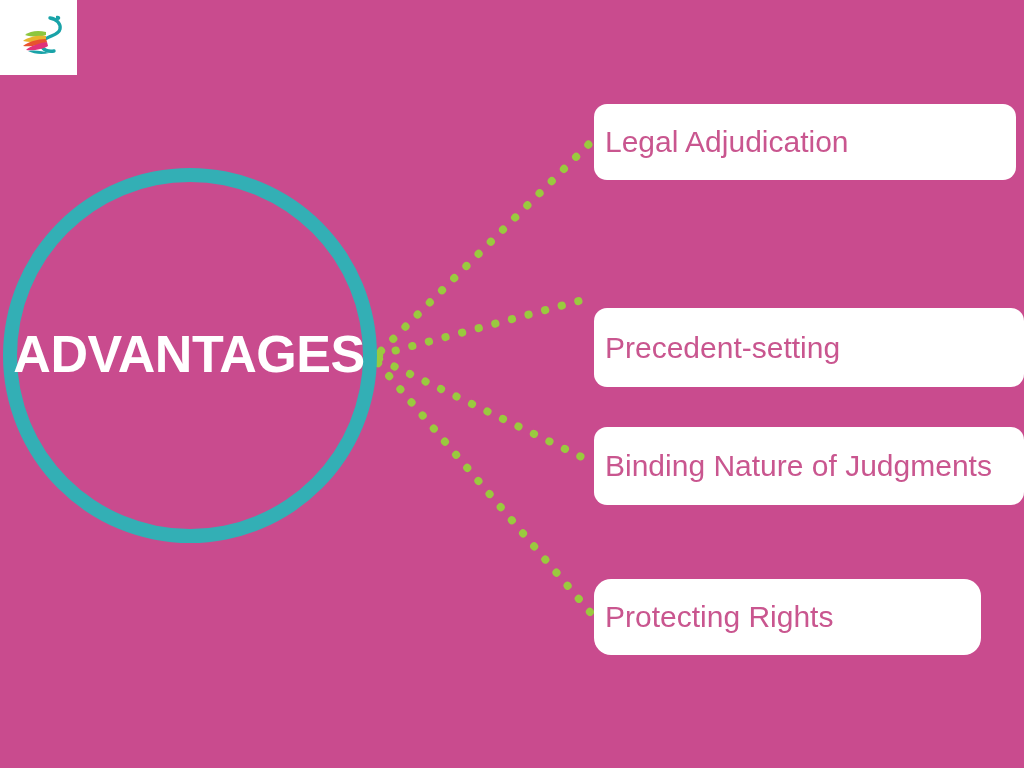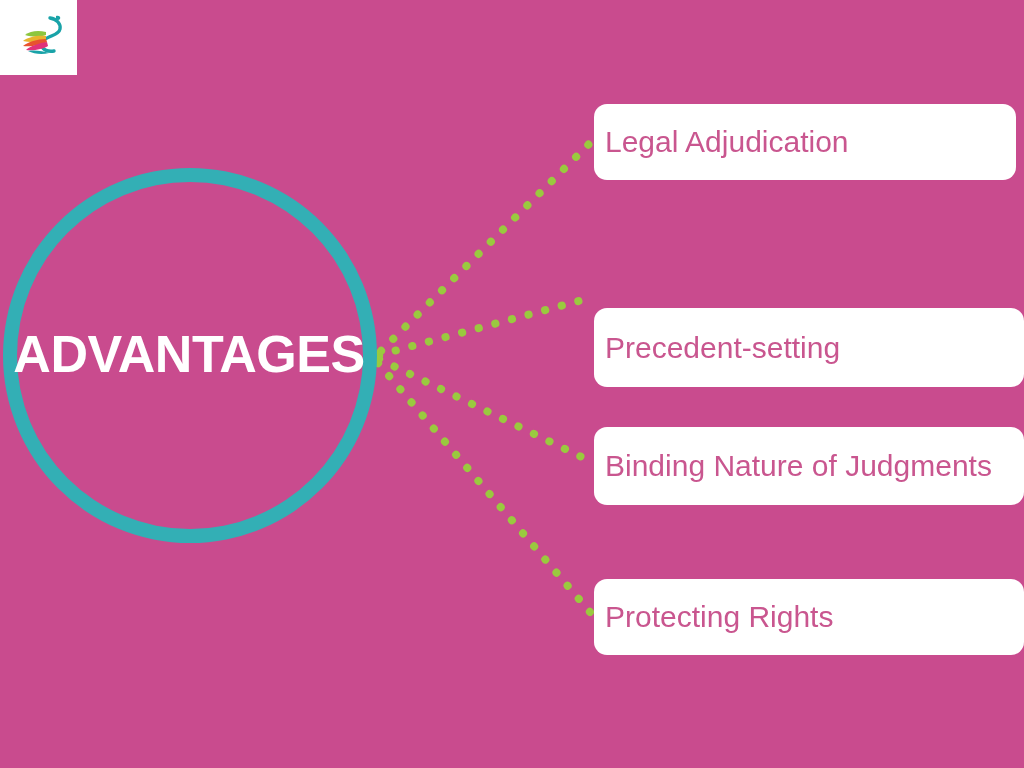--- a/index.html
+++ b/index.html
@@ -84,21 +84,21 @@
     line-height: 36px;
     padding-left: 11px;
     padding-right: 11px;
     white-space: nowrap;
     font-family: "Liberation Sans", sans-serif;
   }
 
   .card-0 { left: 594px; top: 104px; width: 422px; height: 76px; }
   .card-1 { left: 594px; top: 264px; width: 430px; height: 79px; margin-top: 44px; }
   .card-2 { left: 594px; top: 427px; width: 430px; height: 78px; }
-  .card-3 { left: 594px; top: 579px; width: 430px; height: 76px; }
+  .card-3 { left: 594px; top: 579px; width: 387px; height: 76px; border-radius: 17px; }
 </style>
 </head>
 <body>
 
 <div id="slide">
 
   <svg class="connectors" viewBox="0 0 1024 768" xmlns="http://www.w3.org/2000/svg">
     <g stroke="#9ac93f" stroke-width="8" stroke-linecap="round" stroke-dasharray="0.2 17" fill="none">
       <line x1="381" y1="351" x2="590" y2="143"></line>
       <line x1="379" y1="355" x2="590" y2="298"></line>

